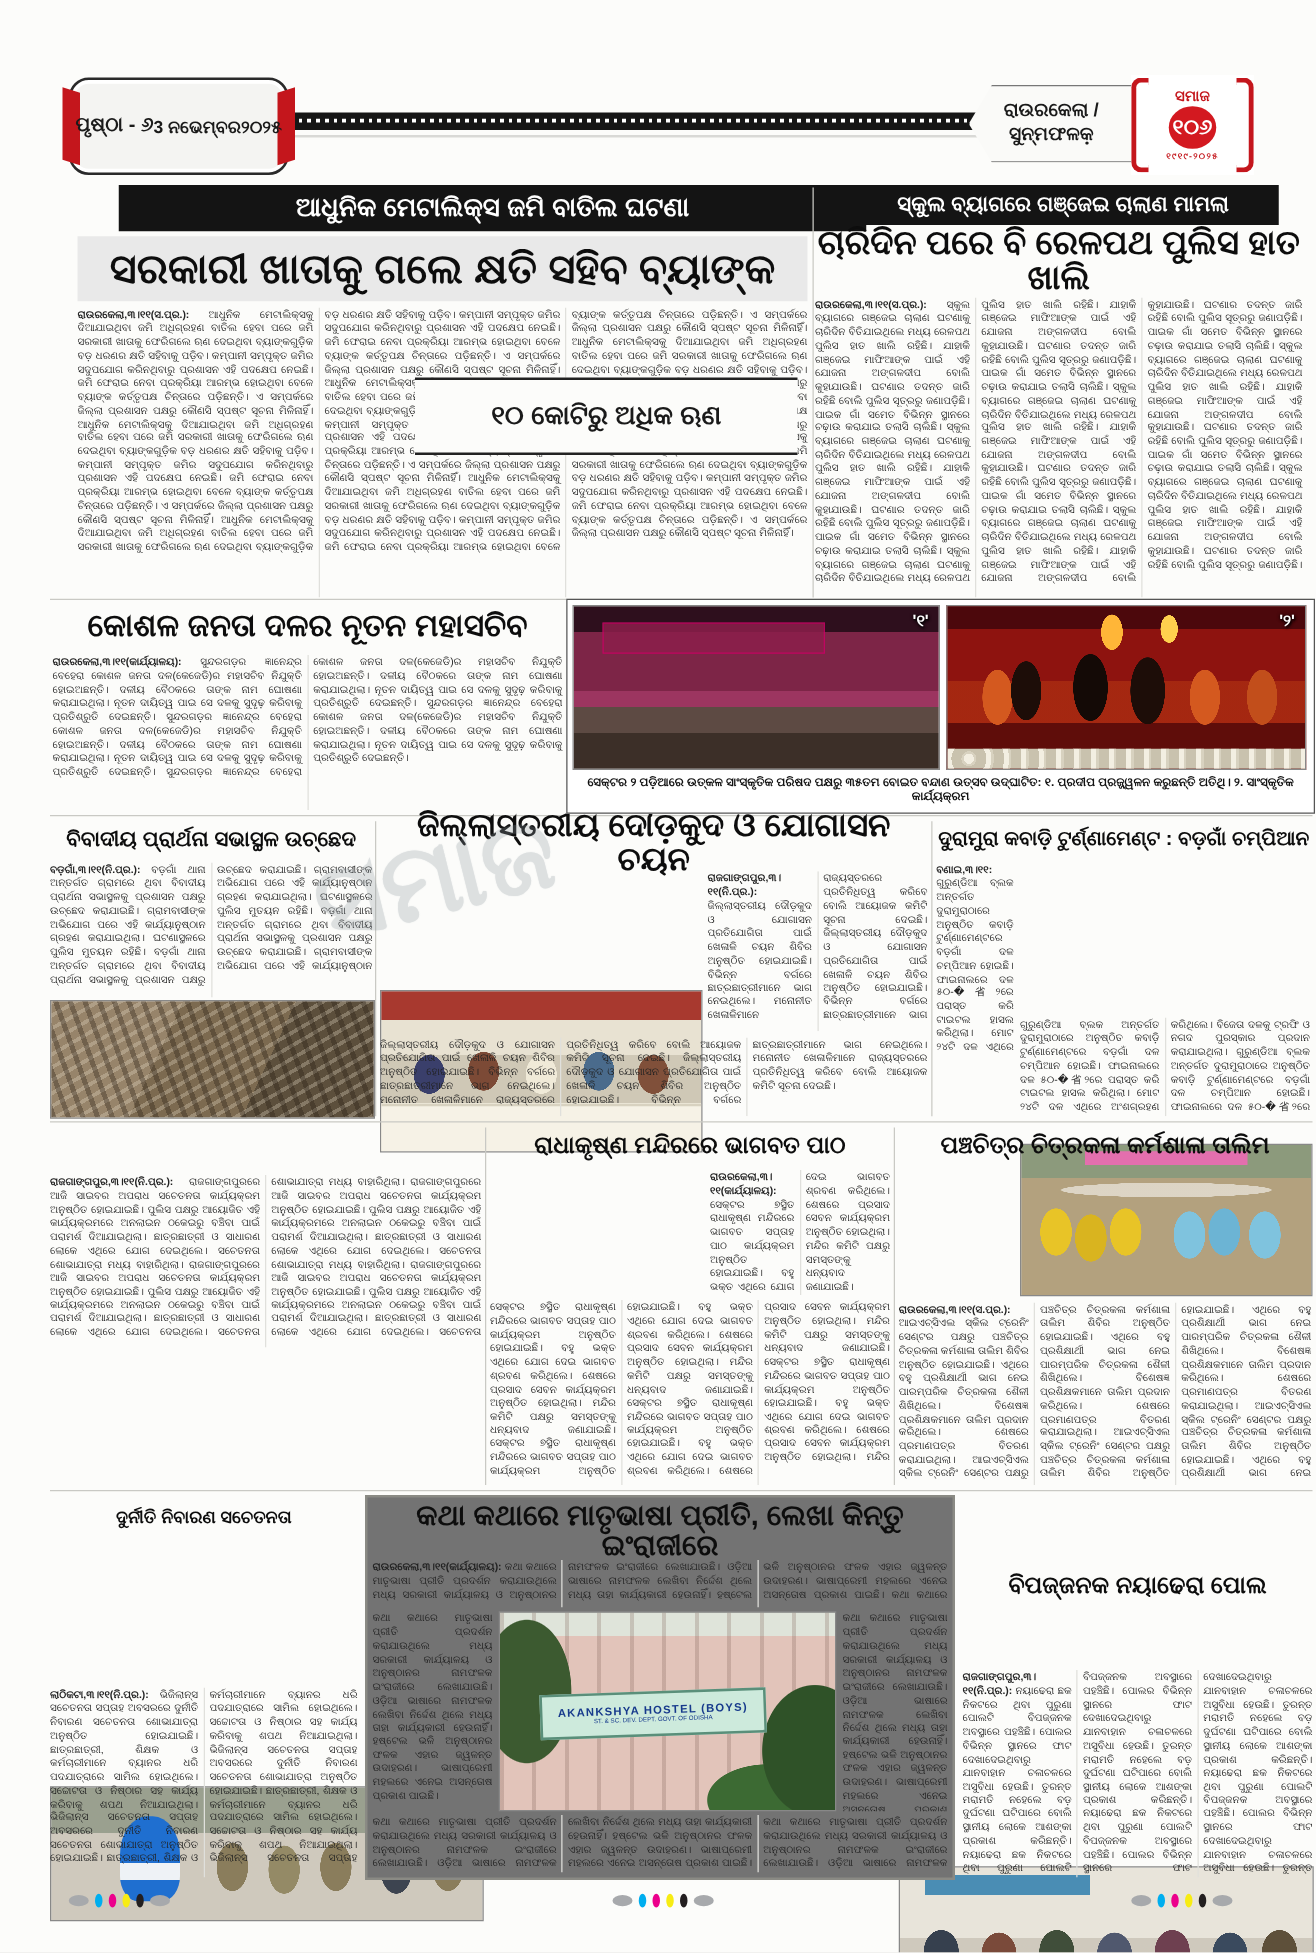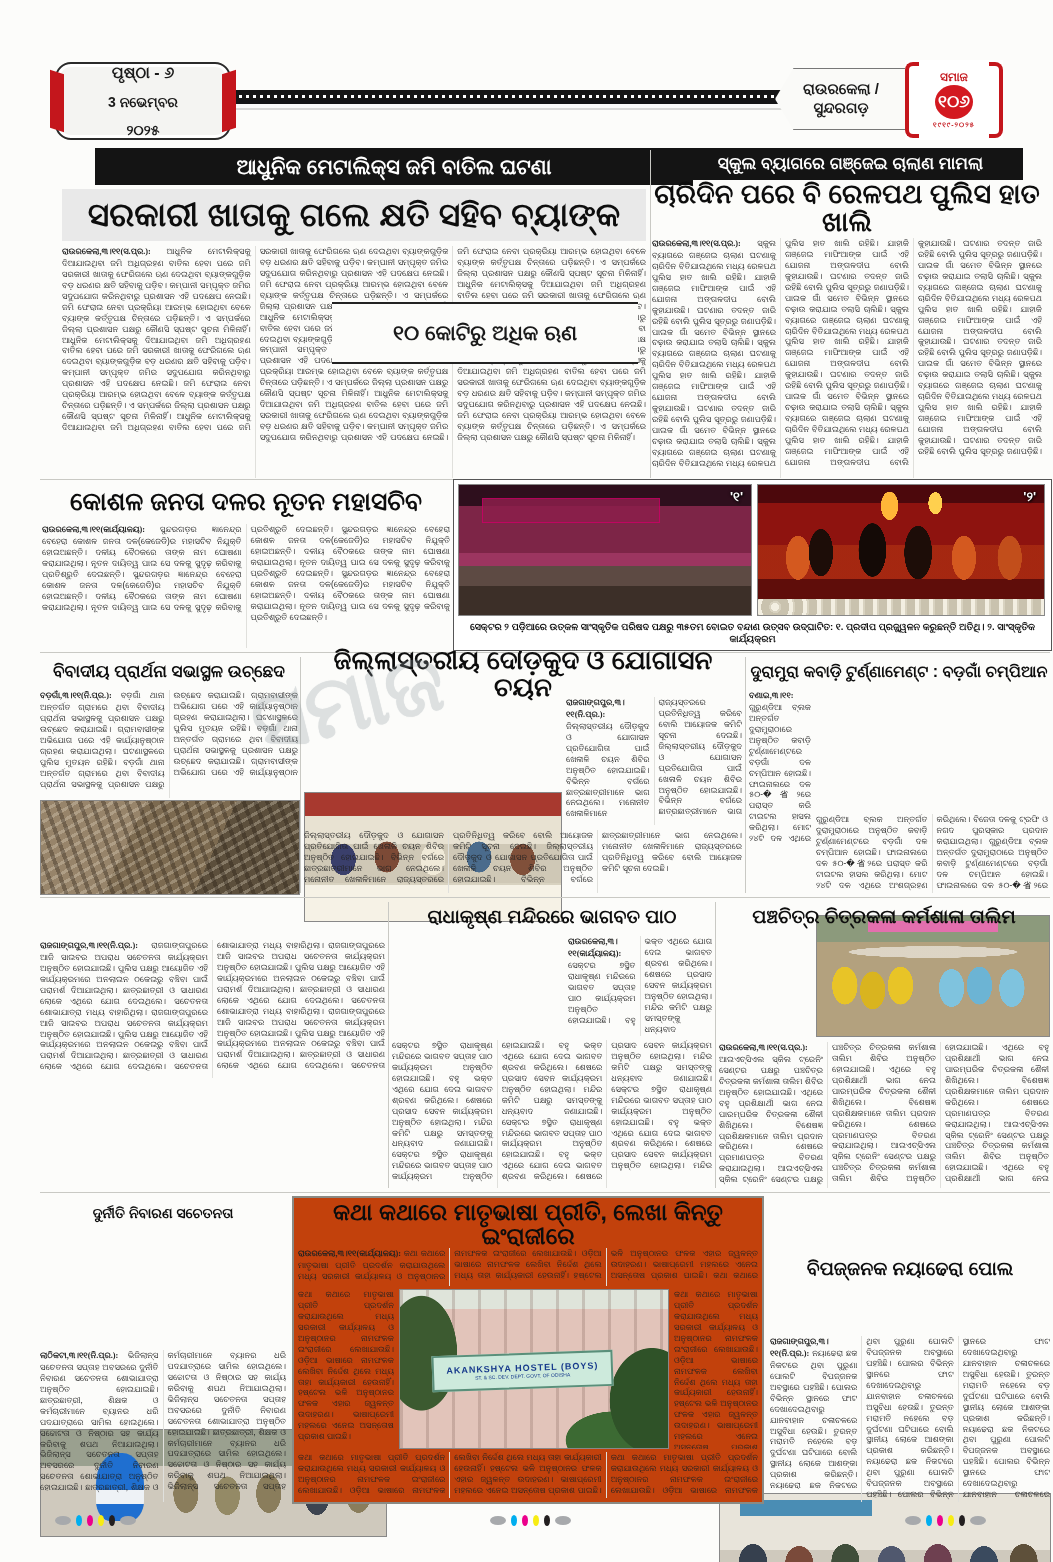--- a/index.html
+++ b/index.html
@@ -1,21 +1,21 @@
 <!DOCTYPE html>
 <html><head>
 <meta charset="utf-8">
 <style>
   html,body{margin:0;padding:0;background:#e9e9e6;}
   .page{position:relative;width:1053px;height:1562px;background:#fcfcfa;margin:0 auto;
         font-family:"Liberation Sans","DejaVu Sans",sans-serif;color:#1a1a1a;overflow:hidden;}
   .abs{position:absolute;}
   
   .hdr-badge{left:55px;top:62px;width:172px;height:74px;border:2px solid #2a2a2a;border-radius:16px;
-    background:#f4f4f2;display:flex;flex-direction:column;align-items:center;justify-content:space-between;
+    background:#f4f4f2;display:flex;flex-direction:row;align-items:center;justify-content:center;
     font-weight:bold;line-height:1.15;z-index:3;
     box-shadow:0 0 0 3px #fff inset;}
   .hdr-badge::before,.hdr-badge::after{content:"";position:absolute;top:8px;bottom:8px;width:14px;background:#c4161c;z-index:-1;}
   .hdr-badge::before{left:-7px;transform:skewY(18deg);}
   .hdr-badge::after{right:-7px;transform:skewY(-18deg);}
   .hdr-badge .l1{font-size:16px;}
   .hdr-badge .l2{font-size:14px;}
   .hdr-bar{left:205px;top:90px;width:585px;height:14px;background:#161616;z-index:2;}
   .hdr-bar .dots{position:absolute;left:6px;right:6px;top:5px;height:3px;
     background:repeating-linear-gradient(90deg,#fff 0 3px,transparent 3px 7px);}
@@ -31,21 +31,21 @@
   .hdr-logo .mast{color:#c4161c;font-weight:bold;font-size:12px;line-height:1;}
   .hdr-logo .num{width:38px;height:34px;border-radius:50%;background:#d31920;color:#fff;font-weight:bold;
     font-size:17px;display:flex;align-items:center;justify-content:center;margin:2px 0;}
   .hdr-logo .yrs{color:#c4161c;font-size:7px;font-weight:bold;letter-spacing:1px;}
   
   .kicker{background:#141414;color:#fff;font-weight:bold;text-align:center;display:flex;align-items:center;justify-content:center;}
   .headline{font-weight:bold;color:#0d0d0d;text-align:center;display:flex;align-items:center;justify-content:center;line-height:1.05;}
   .bodytxt{font-size:8.3px;line-height:1.32;text-align:justify;overflow:hidden;color:#222;}
   .cols2{column-count:2;column-gap:9px;column-rule:1px solid #e0e0dc;}
   .cols3{column-count:3;column-gap:9px;column-rule:1px solid #e0e0dc;}
-  .dl{font-weight:bold;font-family:Liberation Serif, serif;}
+  .dl{font-weight:bold;}
   .vsep{width:1px;background:#c9c9c4;}
   .hsep{height:1px;background:#c9c9c4;}
   
   .subhead-box{background:#fcfcfa;border-top:2px solid #222;border-bottom:2px solid #222;
     display:flex;align-items:center;justify-content:center;font-weight:bold;font-size:21px;z-index:4;}
   
   .photo-strip{border:1px solid #555;background:#fff;padding:4px;z-index:2;}
   .photo{position:relative;overflow:hidden;border:1px solid #888;background:#ccc;}
   .pmark{position:absolute;top:4px;right:8px;color:#fff;font-weight:bold;font-size:13px;text-shadow:0 0 3px #000,1px 1px 2px #000;z-index:5;}
   .capt{font-size:9.5px;font-weight:bold;padding-top:5px;text-align:center;color:#111;}
@@ -128,21 +128,21 @@
   .ph-hostel::before{content:"";position:absolute;inset:0;background:
     radial-gradient(ellipse 22% 60% at 8% 40%,#3c5a30 0 60%,transparent 61%),
     radial-gradient(ellipse 26% 55% at 94% 70%,#2f5228 0 60%,transparent 61%),
     radial-gradient(ellipse 30% 30% at 80% 95%,#3c6a33 0 60%,transparent 61%),
     repeating-linear-gradient(90deg,rgba(120,90,80,.25) 0 3px,transparent 3px 26px);}
   .ph-hostel .sign{position:absolute;left:12%;top:40%;width:66%;height:20%;background:#cdeadc;border:2px solid #5a8f7a;
     transform:rotate(-2deg);display:flex;flex-direction:column;align-items:center;justify-content:center;}
   .ph-hostel .sign .s1{font-size:9px;font-weight:bold;color:#173a8c;letter-spacing:1px;}
   .ph-hostel .sign .s2{font-size:5px;color:#173a8c;}
   
-  .beige-box{background:#c2410c;border:2px solid #8a8a84;}
+  .beige-box{background:#737373;border:2px solid #8a8a84;}
   
   .wmark{z-index:6;pointer-events:none;color:#8f9aa0;opacity:.28;font-weight:bold;
     transform:rotate(-14deg);font-size:84px;line-height:1;text-shadow:0 0 1px #8f9aa0;}
   
   .regset{display:flex;align-items:center;gap:5px;}
   .regset i{display:block;}
   .d-gray{width:16px;height:9px;border-radius:50%;background:#a7a9ac;}
   .d-c{width:6px;height:11px;border-radius:50%;background:#00aeef;}
   .d-m{width:6px;height:11px;border-radius:50%;background:#ec008c;}
   .d-y{width:6px;height:11px;border-radius:50%;background:#f7ec13;}
@@ -157,21 +157,21 @@
   <div class="abs hdr-bar">
       <span class="dots"></span>
     </div>
   <div class="abs hdr-badge">
     <span class="l1">ପୃଷ୍ଠା - ୬</span>
     <span class="l2">3 ନଭେମ୍ବର</span>
     <span class="l2">୨୦୨୫</span>
   </div>
   <div class="abs hdr-region">
     <span>ରାଉରକେଲା /</span>
-    <span>ସୁନ୍ଦରଗଡ଼</span>
+    <span>ସୁନ୍ମଫଳକ଼</span>
   </div>
   <div class="abs hdr-logo">
     <span class="mast">ସମାଜ</span>
     <span class="num">୧୦୬</span>
     <span class="yrs">୧୯୧୯-୨୦୨୫</span>
   </div>
 
   <div class="abs kicker" style="left:95px;top:148px;width:598px;height:37px;font-size:21px;">
     <span>ଆଧୁନିକ ମେଟାଲିକ୍ସ ଜମି ବାତିଲ ଘଟଣା</span>
   </div>

